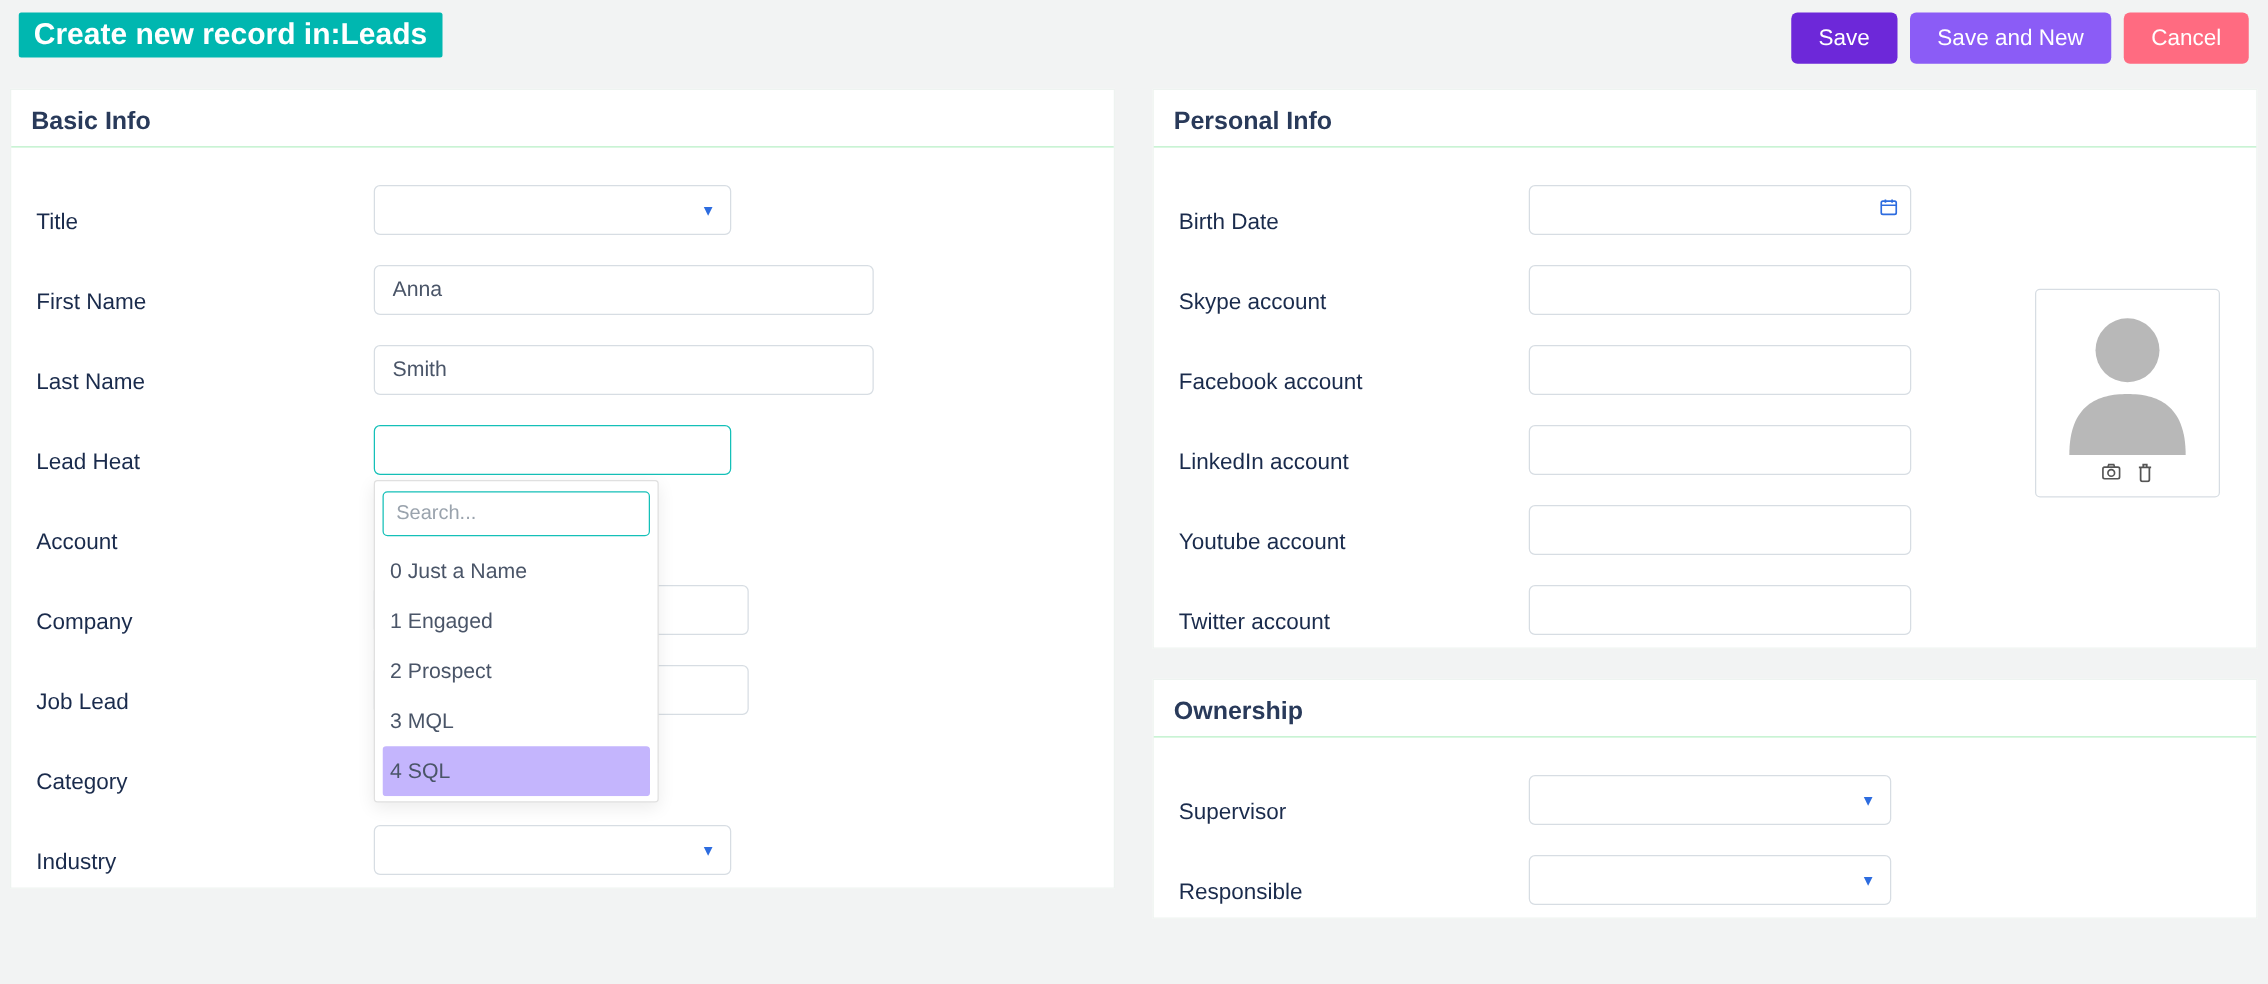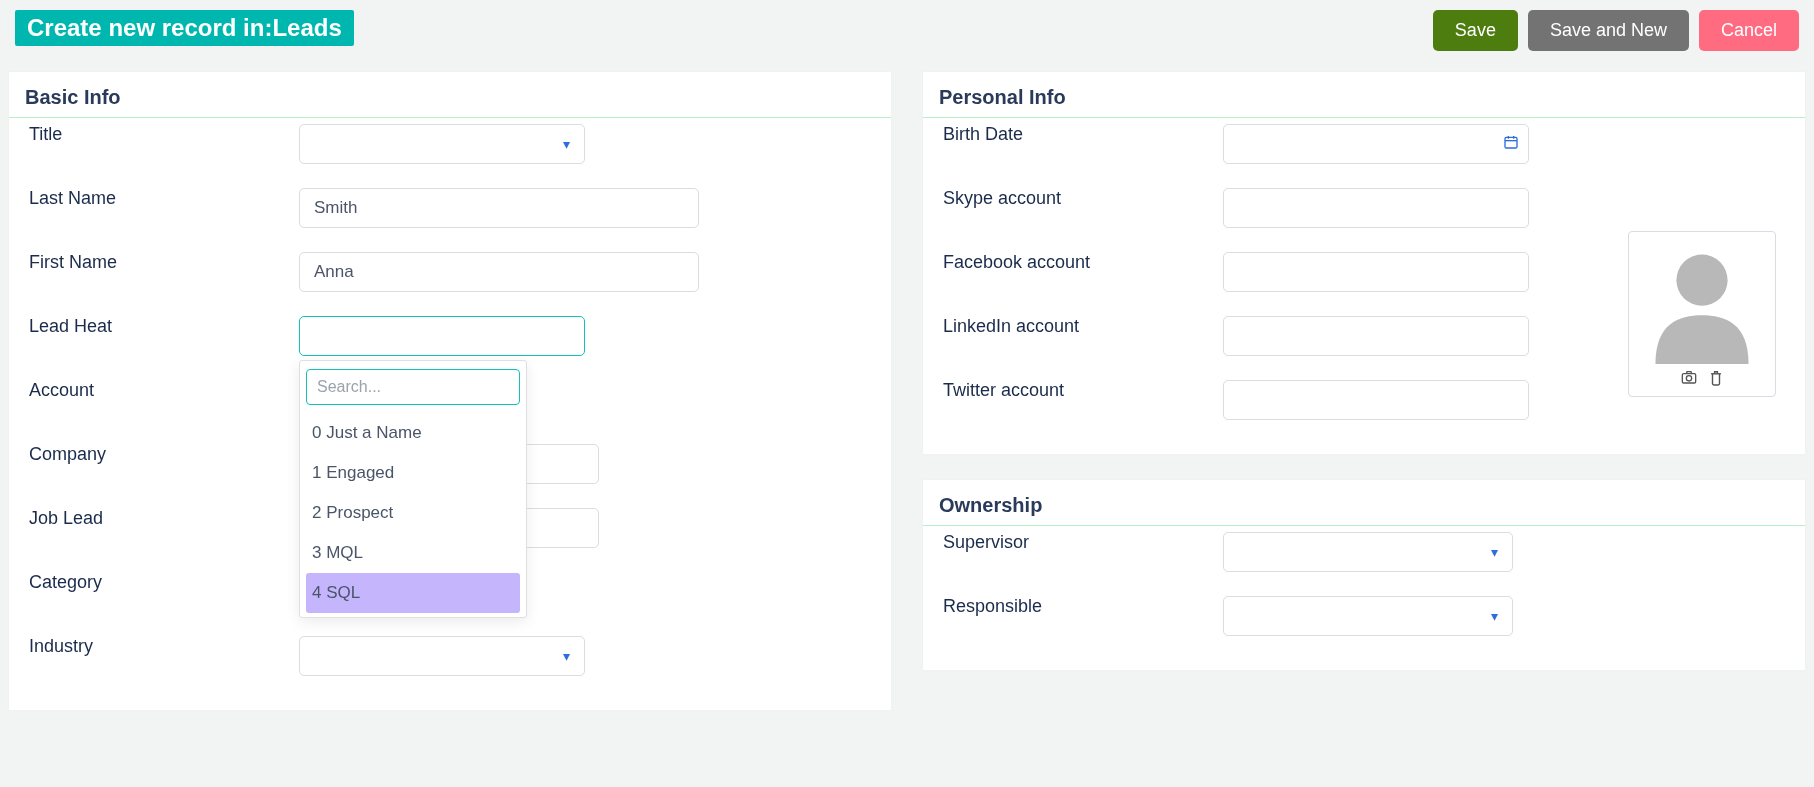--- a/index.html
+++ b/index.html
@@ -33,22 +33,22 @@
     gap: 10px;
   }
   .btn {
     border: none;
     border-radius: 5px;
     padding: 10px 22px;
     font-size: 18px;
     color: #fff;
     cursor: pointer;
   }
-  .btn-save { background: #4d7c0f; }
-  .btn-save-new { background: #737373; }
+  .btn-save { background: #6d28d9; }
+  .btn-save-new { background: #8b5cf6; }
   .btn-cancel { background: #ff6b81; }
 
   
   .columns {
     display: flex;
     gap: 30px;
     padding: 0 8px;
   }
   .col { flex: 1; }
 
@@ -62,21 +62,21 @@
     font-size: 20px;
     font-weight: 600;
     color: #293a5a;
     padding: 14px 16px 8px 16px;
     border-bottom: 1px solid #b8f0c6;
   }
 
   .form-rows { padding: 6px 10px 0 20px; }
   .form-row {
     display: flex;
-    align-items: flex-start;
+    align-items: flex-end;
     min-height: 64px;
   }
   .form-row .label {
     width: 270px;
     font-size: 18px;
     color: #1a2b4c;
     font-weight: 500;
   }
   .form-row .control {
     flex: 0 0 auto;
@@ -238,30 +238,30 @@
           <div class="label">Title</div>
           <div class="control">
             <div class="select">
               <span></span>
               <span class="chevron">▾</span>
             </div>
           </div>
         </div>
 
         <div class="form-row">
+          <div class="label">First Name</div>
+          <div class="control">
+            <input class="text-input" value="Anna" style="">
+          </div>
+        </div>
+
+        <div class="form-row">
           <div class="label">Last Name</div>
           <div class="control">
             <input class="text-input" value="Smith" style="">
-          </div>
-        </div>
-
-        <div class="form-row">
-          <div class="label">First Name</div>
-          <div class="control">
-            <input class="text-input" value="Anna" style="">
           </div>
         </div>
 
         <div class="form-row">
           <div class="label">Lead Heat</div>
           <div class="control" style="position:relative;">
             <div class="select narrow active" style="width:286px;">
               <span></span>
             </div>
 
@@ -346,20 +346,24 @@
         <div class="form-row">
           <div class="label">Facebook account</div>
           <div class="control"><input class="text-input" value="" style=""></div>
         </div>
 
         <div class="form-row">
           <div class="label">LinkedIn account</div>
           <div class="control"><input class="text-input" value="" style=""></div>
         </div>
 
+        <div class="form-row">
+          <div class="label">Youtube account</div>
+          <div class="control"><input class="text-input" value="" style=""></div>
+        </div>
 
         <div class="form-row">
           <div class="label">Twitter account</div>
           <div class="control"><input class="text-input" value="" style=""></div>
         </div>
       </div>
     </div>
 
     <div class="panel ownership">
       <div class="panel-title">Ownership</div>

